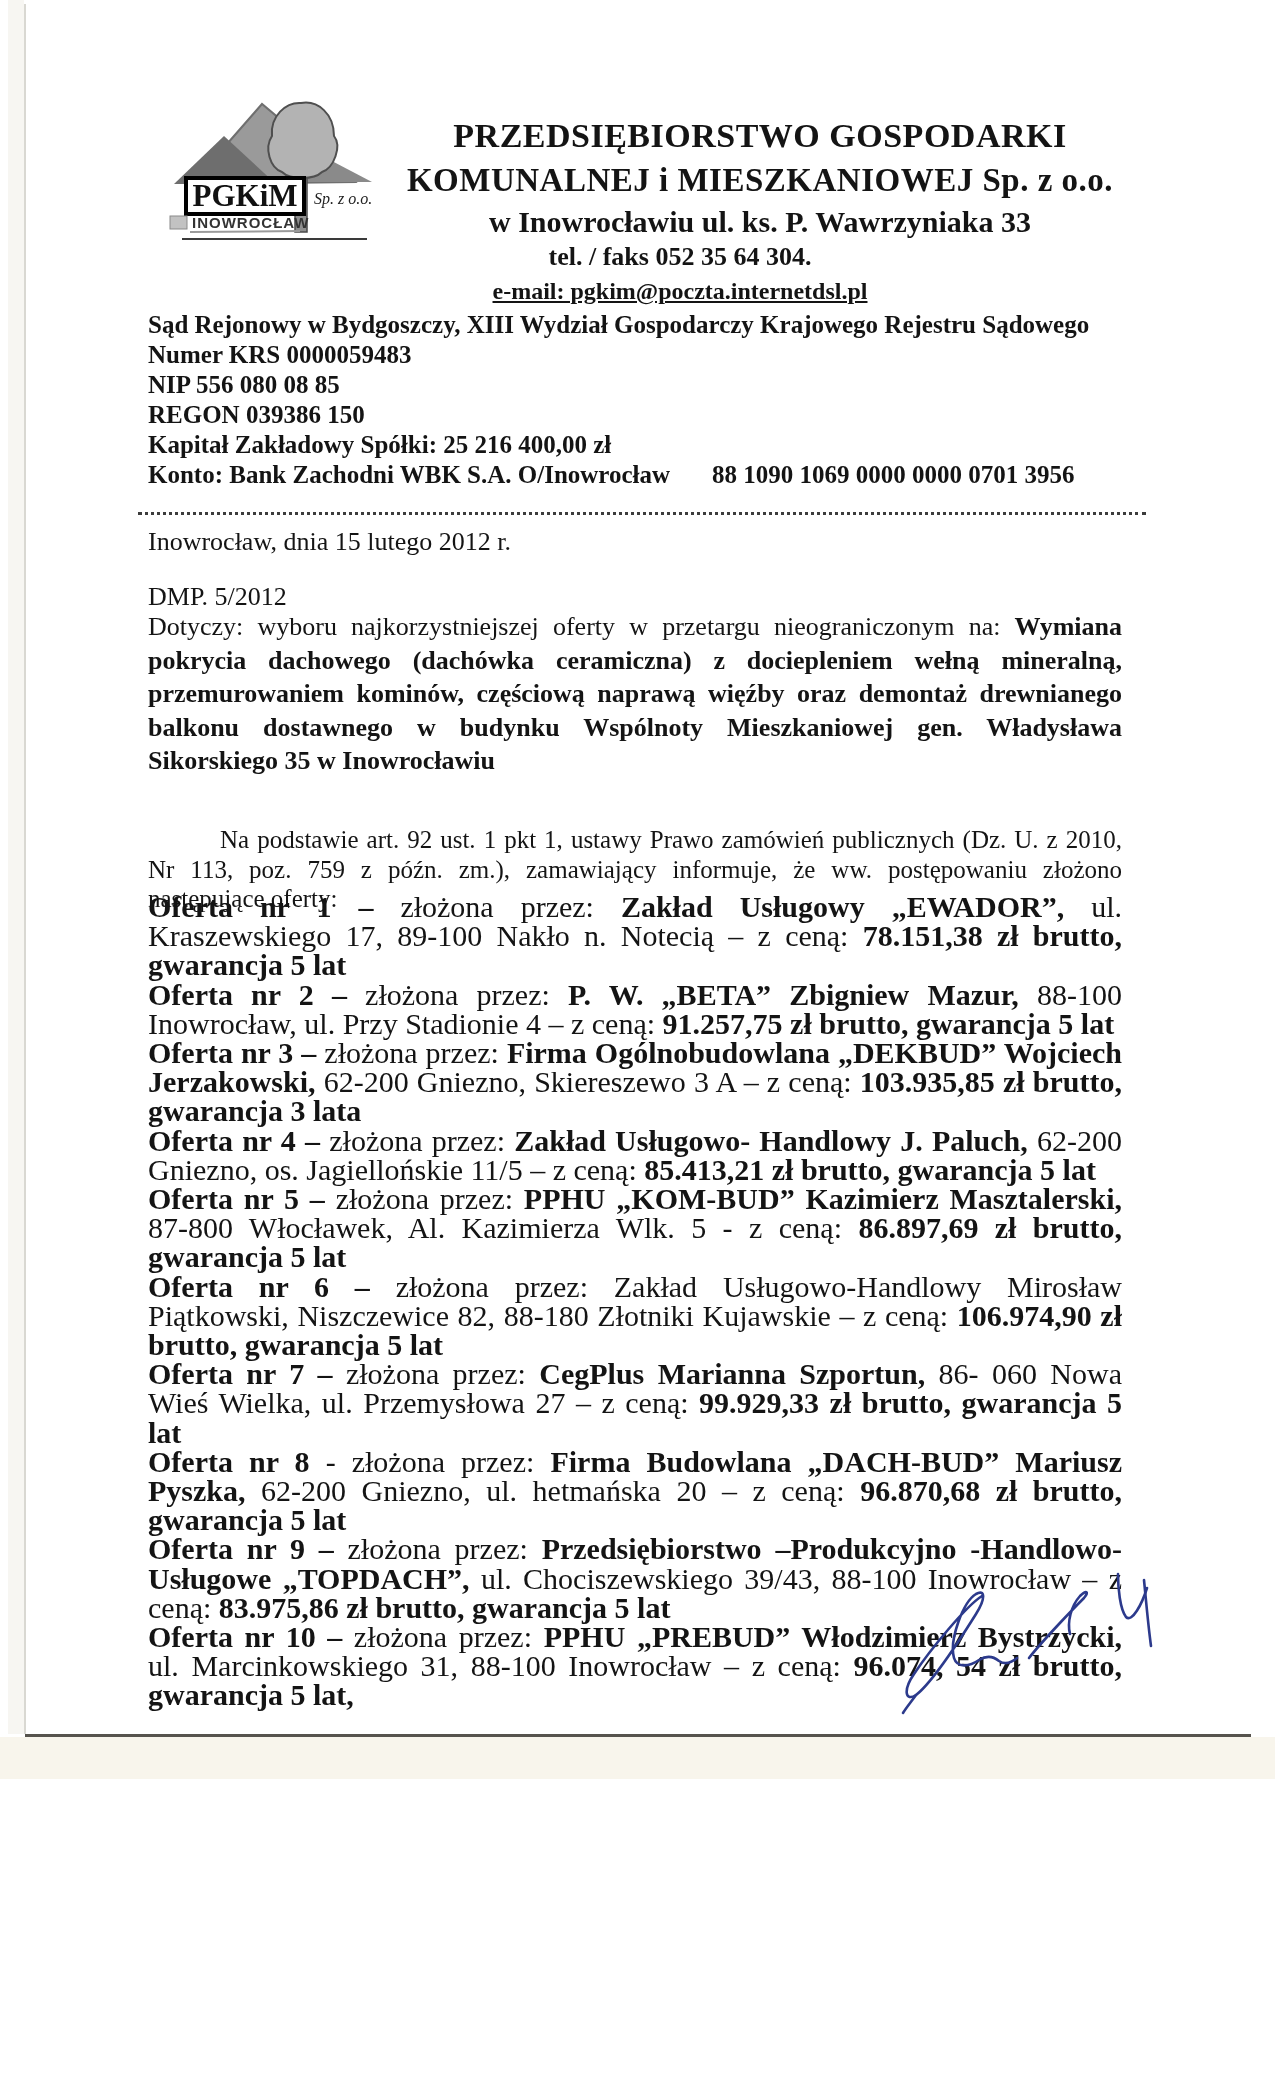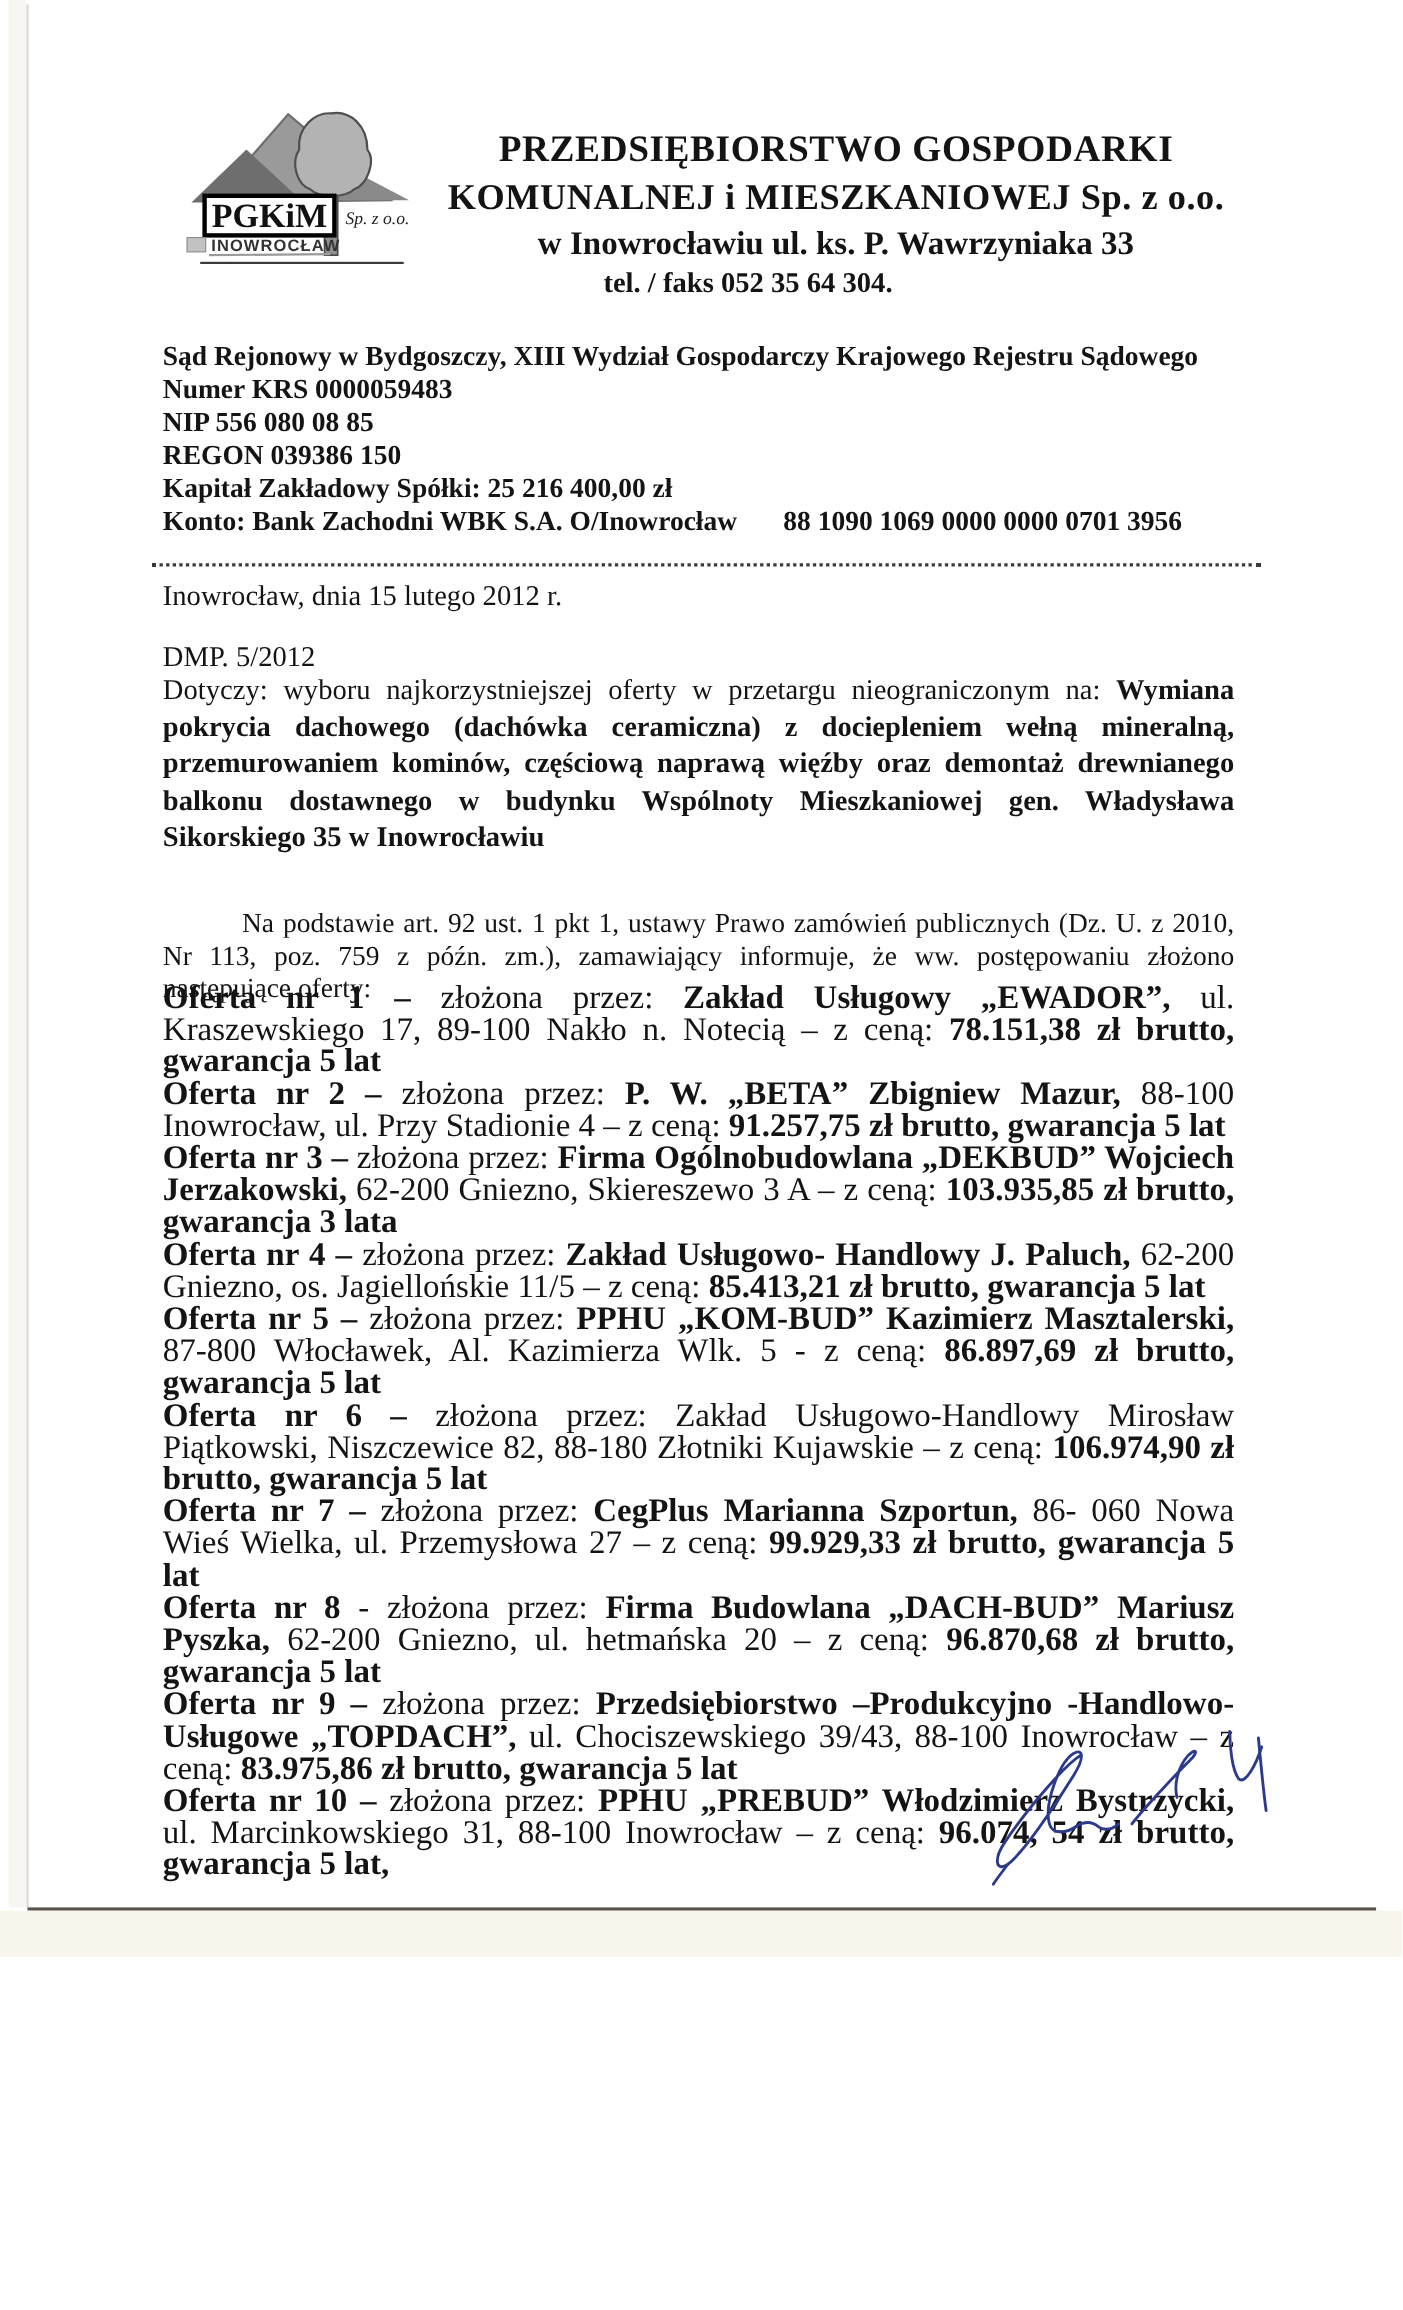--- a/index.html
+++ b/index.html
@@ -69,20 +69,21 @@
   </svg>
   <div class="logo-rule"></div>
 
   <div class="header">
     <div class="h1">PRZEDSIĘBIORSTWO GOSPODARKI</div>
     <div class="h2">KOMUNALNEJ i MIESZKANIOWEJ Sp. z o.o.</div>
     <div class="h3">w Inowrocławiu ul. ks. P. Wawrzyniaka 33</div>
   </div>
   <div class="subheader">
     <div class="tel">tel. / faks 052 35 64 304.</div>
+    <div class="email">e-mail: pgkim@poczta.internetdsl.pl</div>
   </div>
 
   <div class="reg">
     <div>Sąd Rejonowy w Bydgoszczy, XIII Wydział Gospodarczy Krajowego Rejestru Sądowego</div>
     <div>Numer KRS 0000059483</div>
     <div>NIP 556 080 08 85</div>
     <div>REGON 039386 150</div>
     <div>Kapitał Zakładowy Spółki: 25 216 400,00 zł</div>
     <div>
       <span>Konto: Bank Zachodni WBK S.A. O/Inowrocław</span><span class="acct-num">88 1090 1069 0000 0000 0701 3956</span>

